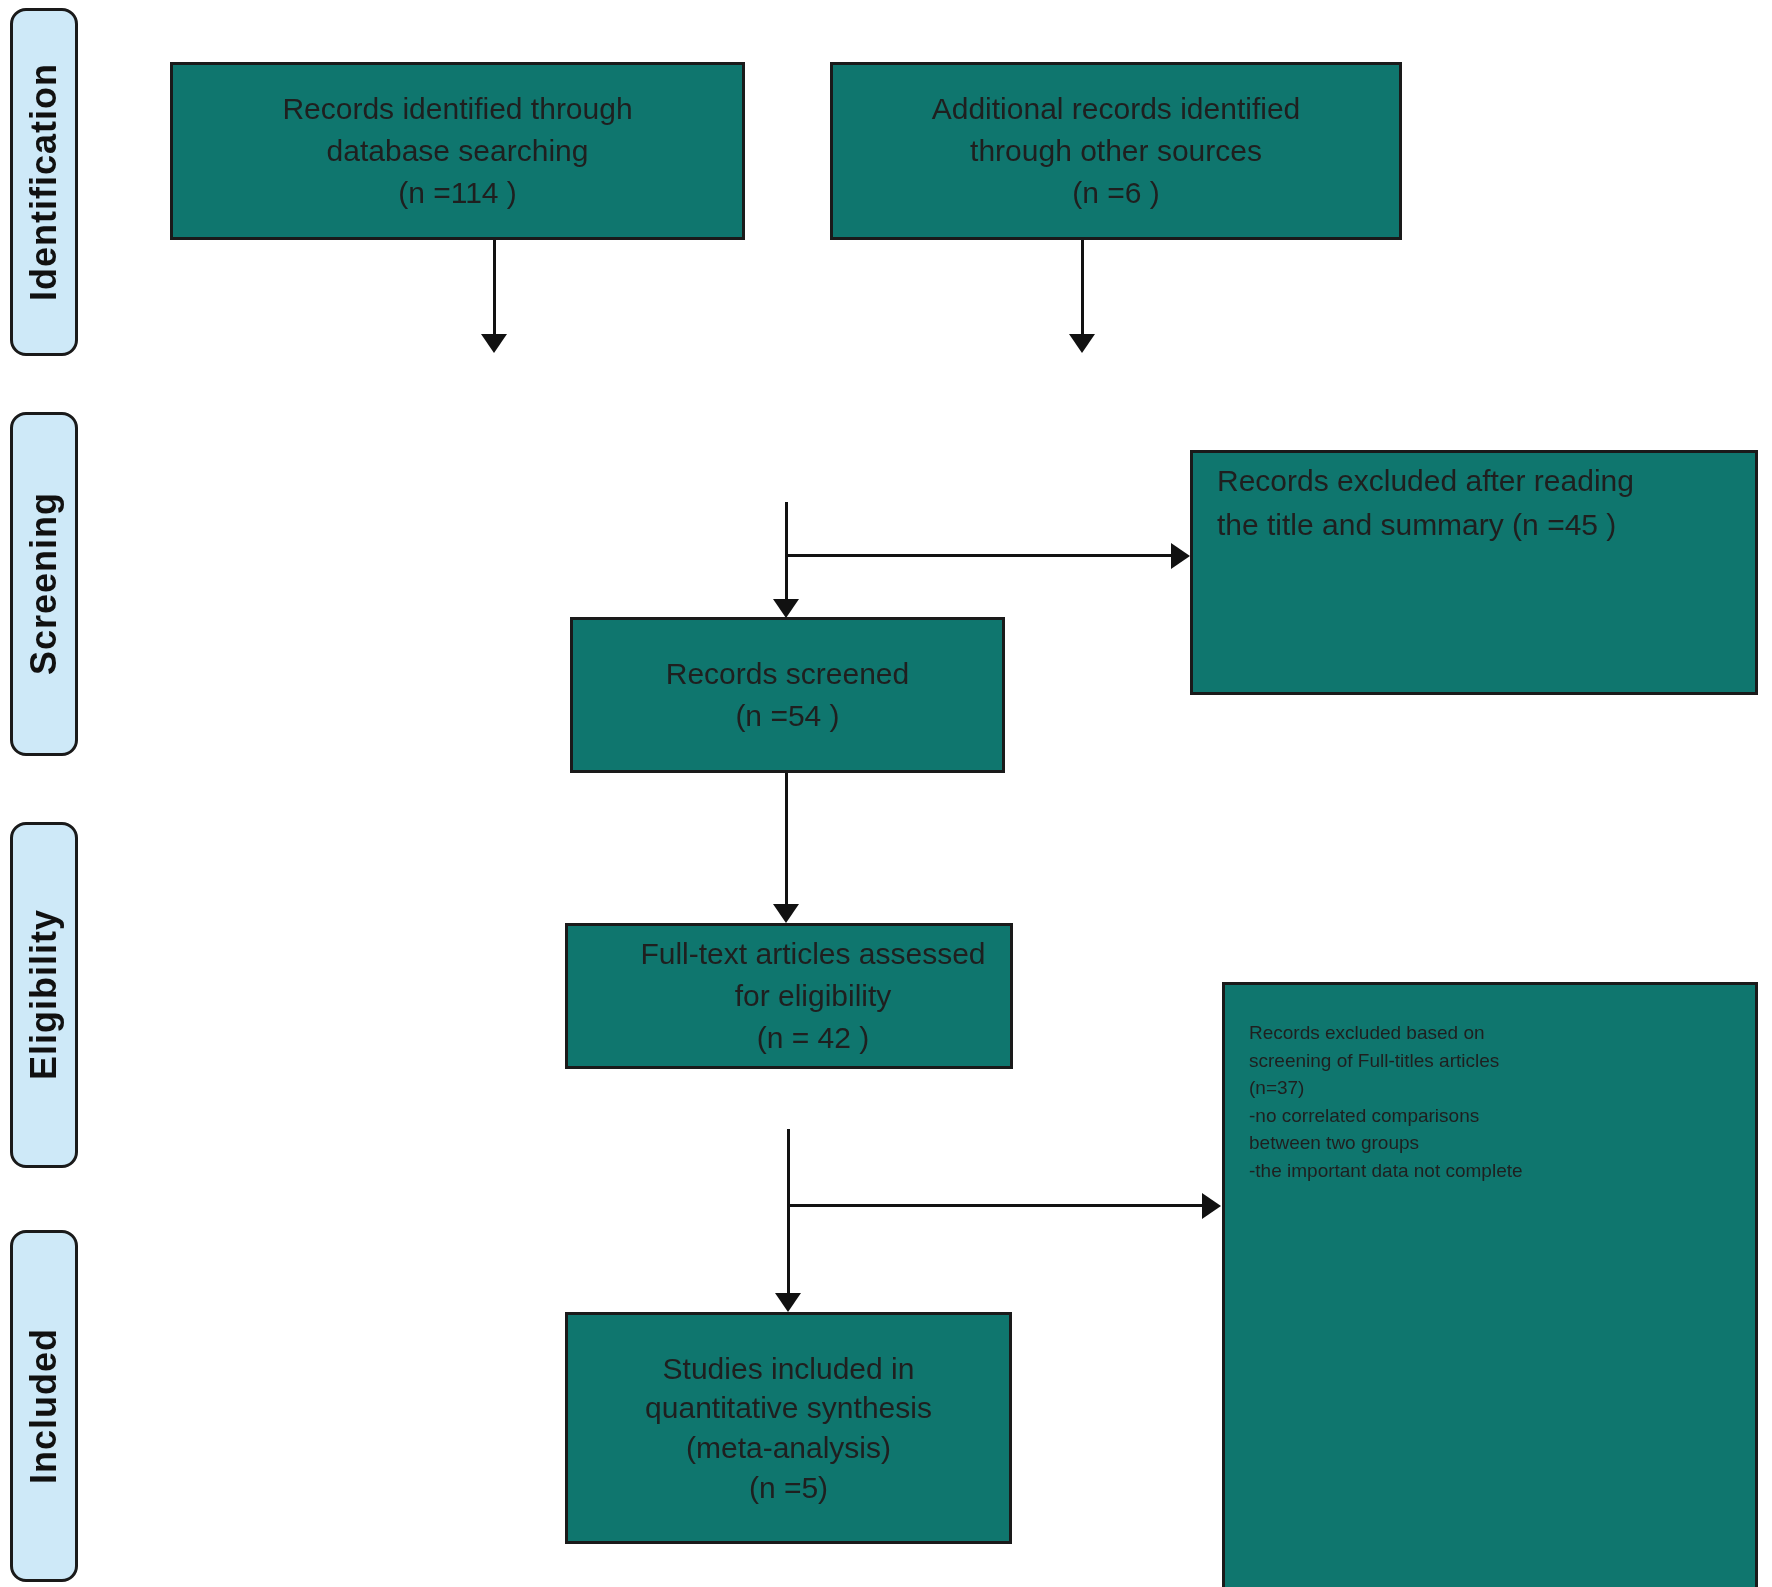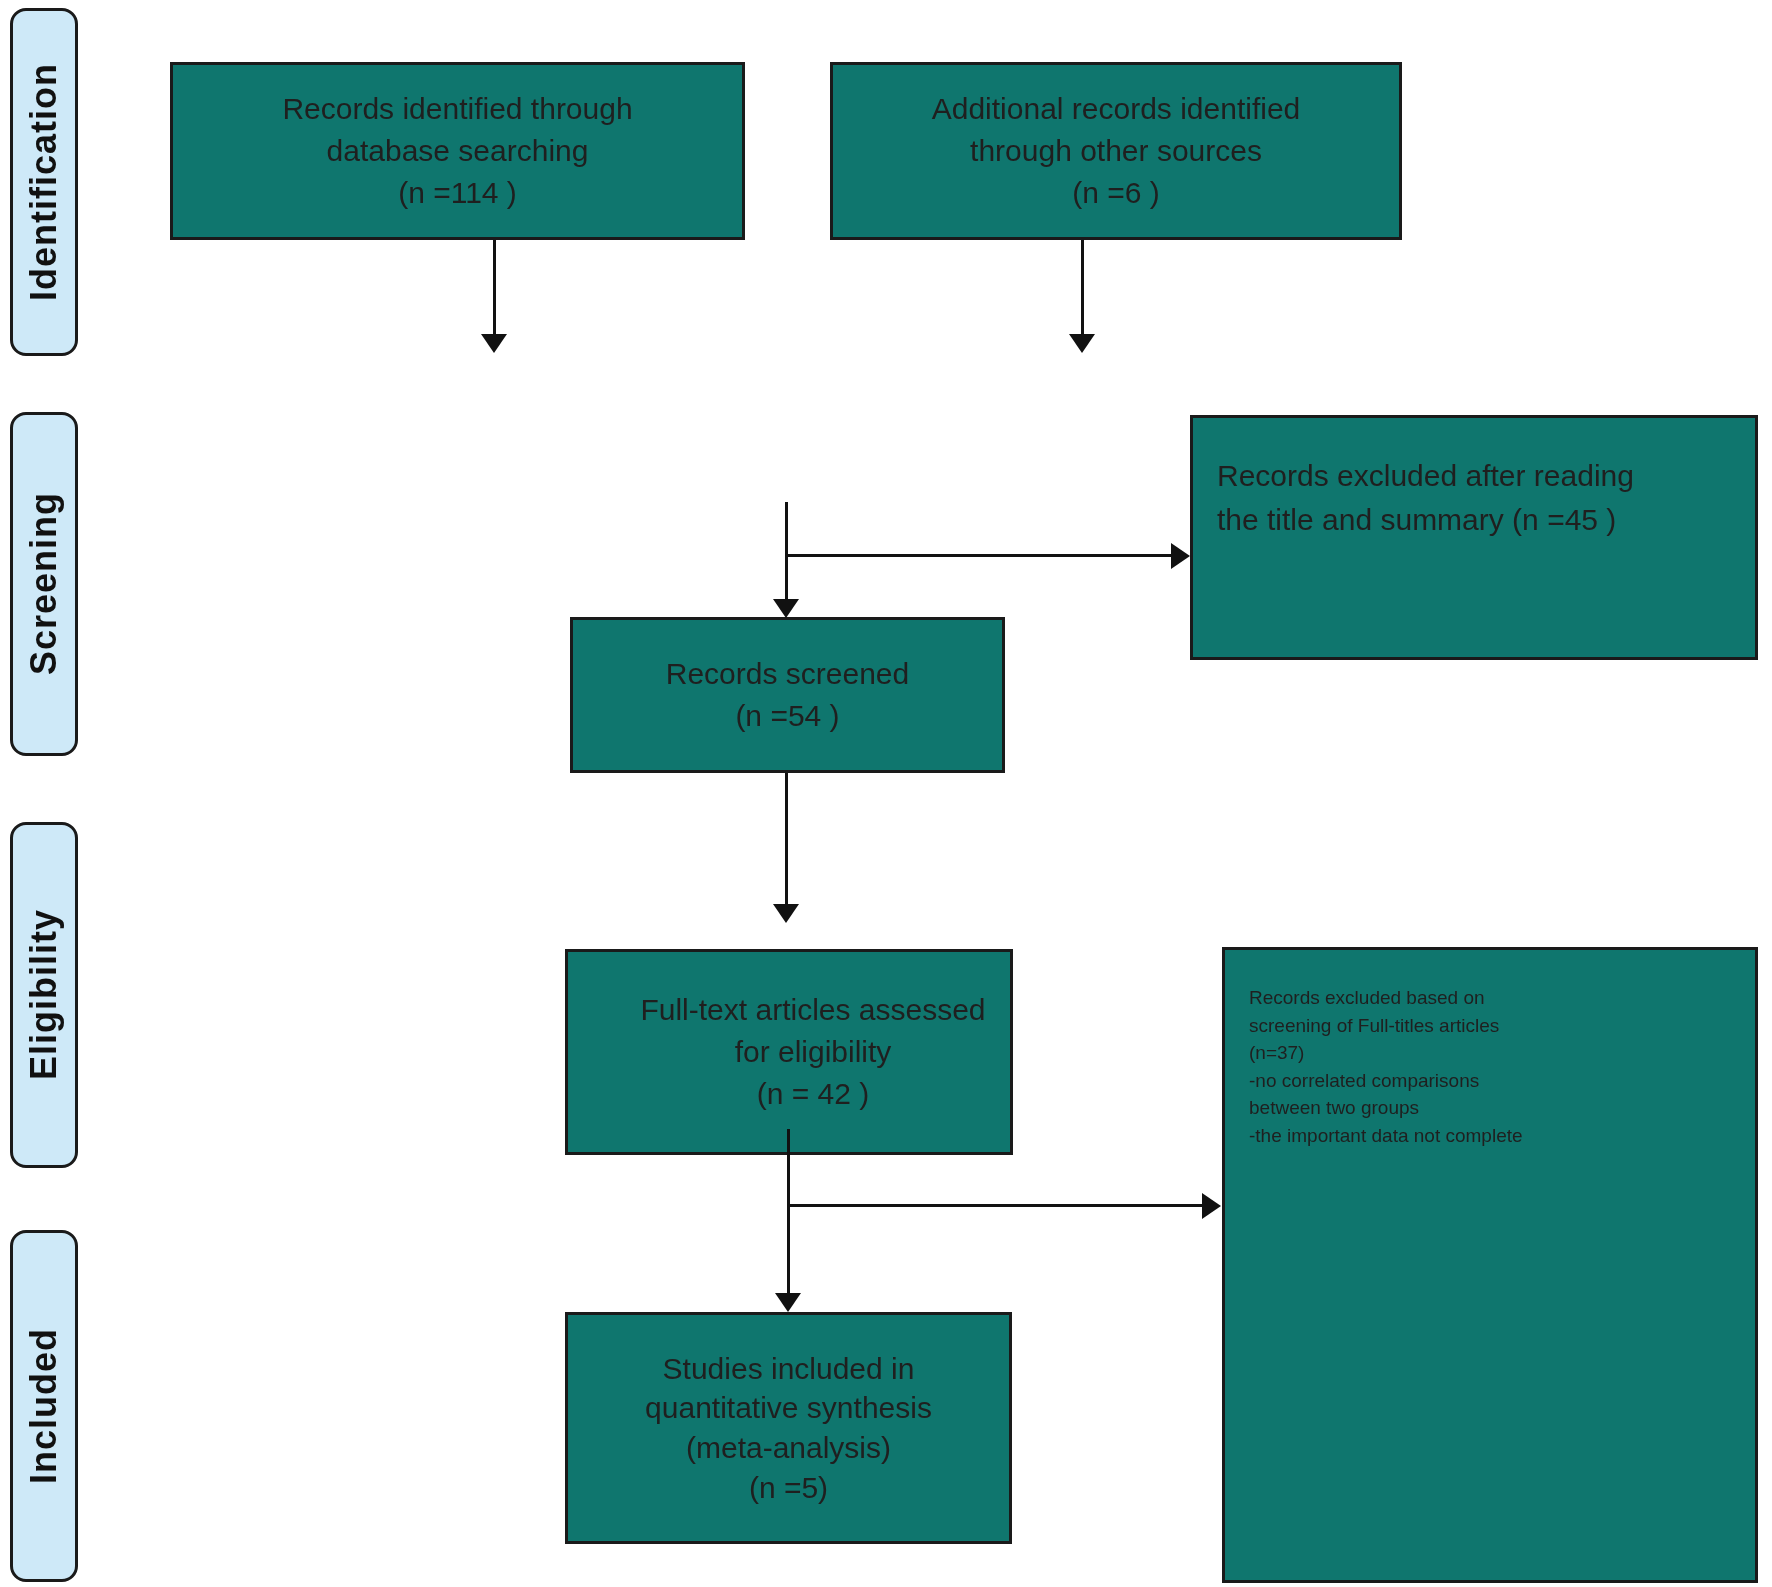--- a/index.html
+++ b/index.html
@@ -44,22 +44,23 @@
     border:3px solid var(--box-border);
     box-sizing:border-box;
     display:flex;align-items:center;justify-content:center;
     text-align:center;
     font-size:30px;line-height:1.4;
     white-space:pre-line;
   }
   .fbox.left-align{
     align-items:flex-start;justify-content:flex-start;
     text-align:left;
-    padding:36px 24px;
+    padding:6px 24px;
     line-height:1.45;
+    margin-top:35px;
   }
   .fbox.tight{line-height:1.32;}
   
   .vline{position:absolute;width:3px;background:var(--arrow);}
   .hline{position:absolute;height:3px;background:var(--arrow);}
   .head-down{
     position:absolute;width:0;height:0;
     border-left:13px solid transparent;
     border-right:13px solid transparent;
     border-top:19px solid var(--arrow);
@@ -96,21 +97,21 @@
 through other sources
 (n =6  )</div>
 
 
   <div class="fbox left-align" style="left:1190px;top:415px;width:568px;height:245px;">Records excluded after reading
 the title and summary  (n =45  )</div>
 
   <div class="fbox" style="left:570px;top:617px;width:435px;height:156px;">Records screened
 (n =54  )</div>
 
-  <div class="fbox" style="left:565px;top:949px;width:448px;height:206px;padding-left:48px;">Full-text articles assessed
+  <div class="fbox" style="left:565px;top:923px;width:448px;height:146px;padding-left:48px;">Full-text articles assessed
 for eligibility
 (n = 42  )</div>
 
   <div class="fbox left-align" style="left:1222px;top:947px;width:536px;height:636px;font-size:19px;padding-top:34px;">Records excluded based on
 screening of Full-titles articles
 (n=37)
 -no correlated comparisons
 between two groups
 -the important data not complete</div>
 

